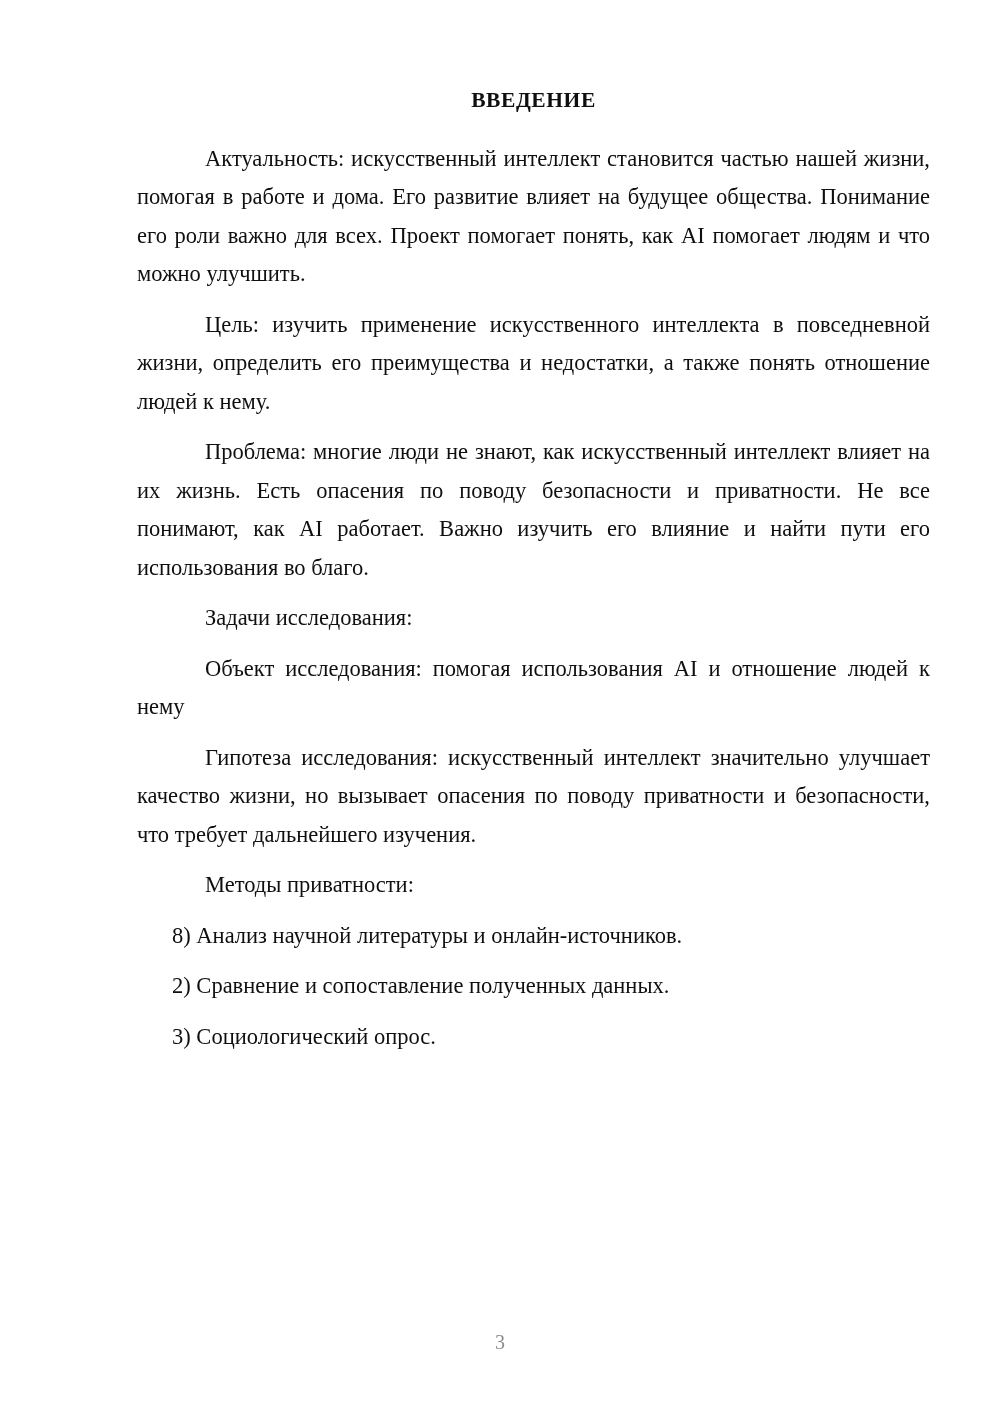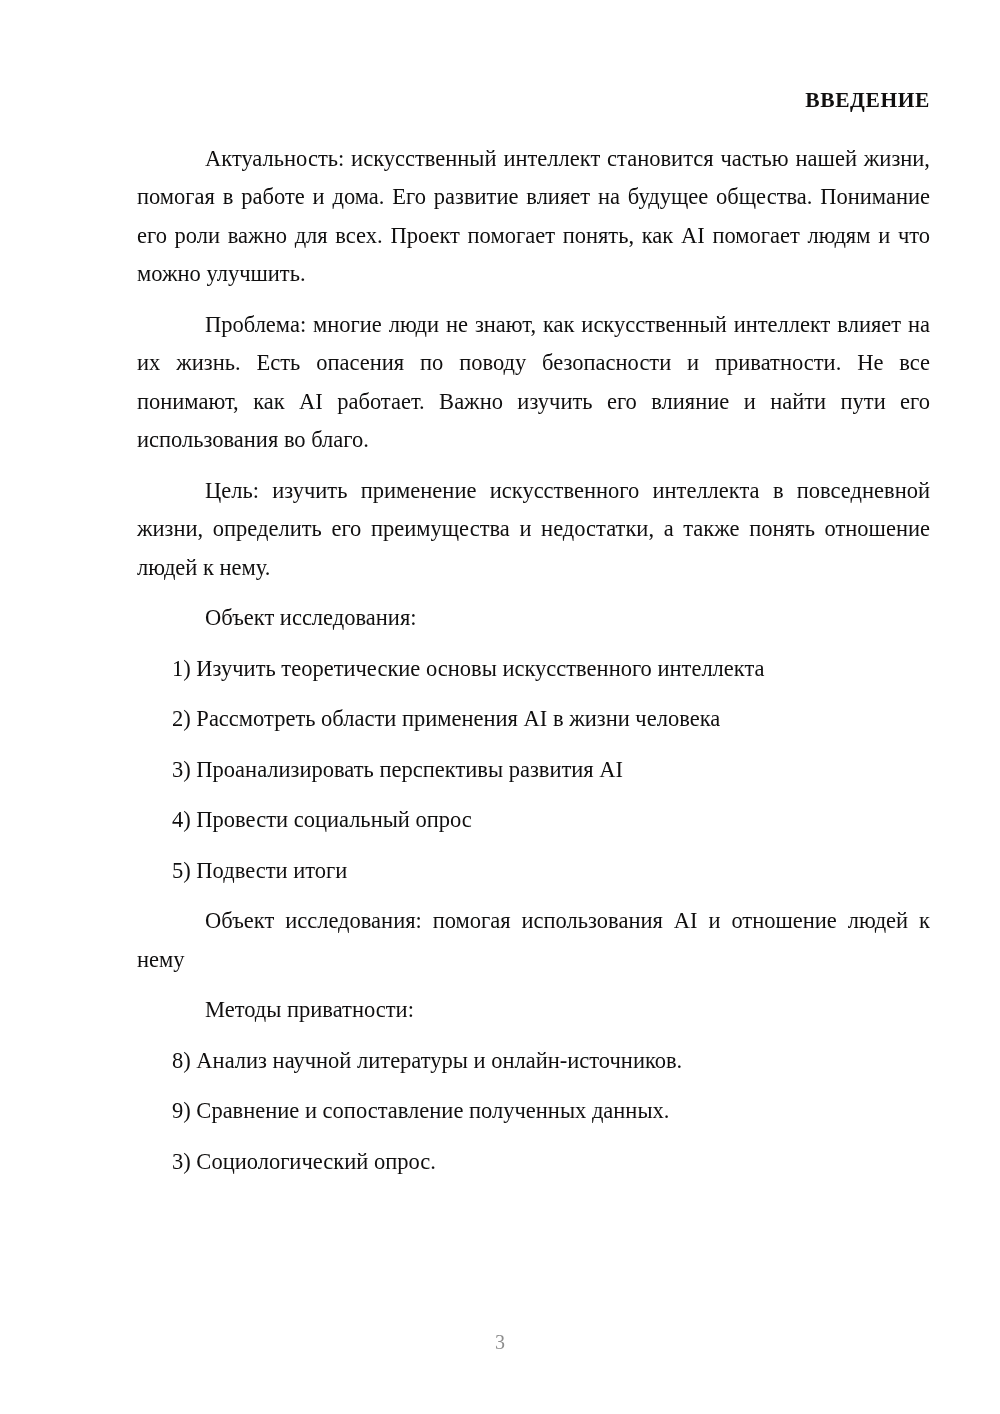--- a/index.html
+++ b/index.html
@@ -24,21 +24,21 @@
   }
   .content {
     position: absolute;
     left: 137px;
     top: 88px;
     width: 793px;
   }
   .doc-title {
     font-size: 21.5px;
     font-weight: bold;
-    text-align: right;
+    text-align: center;
     letter-spacing: 0.6px;
     line-height: 1.2;
     margin: 0 0 26px 0;
   }
   .para {
     font-size: 22.5px;
     line-height: 38.5px;
     text-align: justify;
     text-justify: inter-word;
     text-indent: 68px;
@@ -79,42 +79,36 @@
 </head>
 <body>
 
 <div class="page">
   <div class="content">
 
     <h1 class="doc-title">ВВЕДЕНИЕ</h1>
 
     <p class="para">Актуальность: искусственный интеллект становится частью нашей жизни, помогая в работе и дома. Его развитие влияет на будущее общества. Понимание его роли важно для всех. Проект помогает понять, как AI помогает людям и что можно улучшить.</p>
 
+    <p class="para">Цель: изучить применение искусственного интеллекта в повседневной жизни, определить его преимущества и недостатки, а также понять отношение людей к нему.</p>
+
     <p class="para">Проблема: многие люди не знают, как искусственный интеллект влияет на их жизнь. Есть опасения по поводу безопасности и приватности. Не все понимают, как AI работает. Важно изучить его влияние и найти пути его использования во благо.</p>
 
-    <p class="para">Цель: изучить применение искусственного интеллекта в повседневной жизни, определить его преимущества и недостатки, а также понять отношение людей к нему.</p>
+    <p class="subhead">Задачи исследования:</p>
 
-    <p class="subhead">Объект исследования:</p>
-
-    <ol class="list">
-      <li class="list-item">1) Изучить теоретические основы искусственного интеллекта</li>
-      <li class="list-item">2) Рассмотреть области применения AI в жизни человека</li>
-      <li class="list-item">3) Проанализировать перспективы развития AI</li>
-      <li class="list-item">4) Провести социальный опрос</li>
-      <li class="list-item">5) Подвести итоги</li>
-    </ol>
 
     <p class="para">Объект исследования: помогая использования AI и отношение людей к нему</p>
 
 
+    <p class="para">Гипотеза исследования: искусственный интеллект значительно улучшает качество жизни, но вызывает опасения по поводу приватности и безопасности, что требует дальнейшего изучения.</p>
 
     <p class="subhead">Методы приватности:</p>
 
     <ol class="list">
       <li class="list-item">8) Анализ научной литературы и онлайн-источников.</li>
-      <li class="list-item">9) Сравнение и сопоставление полученных данных.</li>
+      <li class="list-item">2) Сравнение и сопоставление полученных данных.</li>
       <li class="list-item">3) Социологический опрос.</li>
     </ol>
 
   </div>
 
   <div class="page-number">3</div>
 </div>
 
 </body></html>

